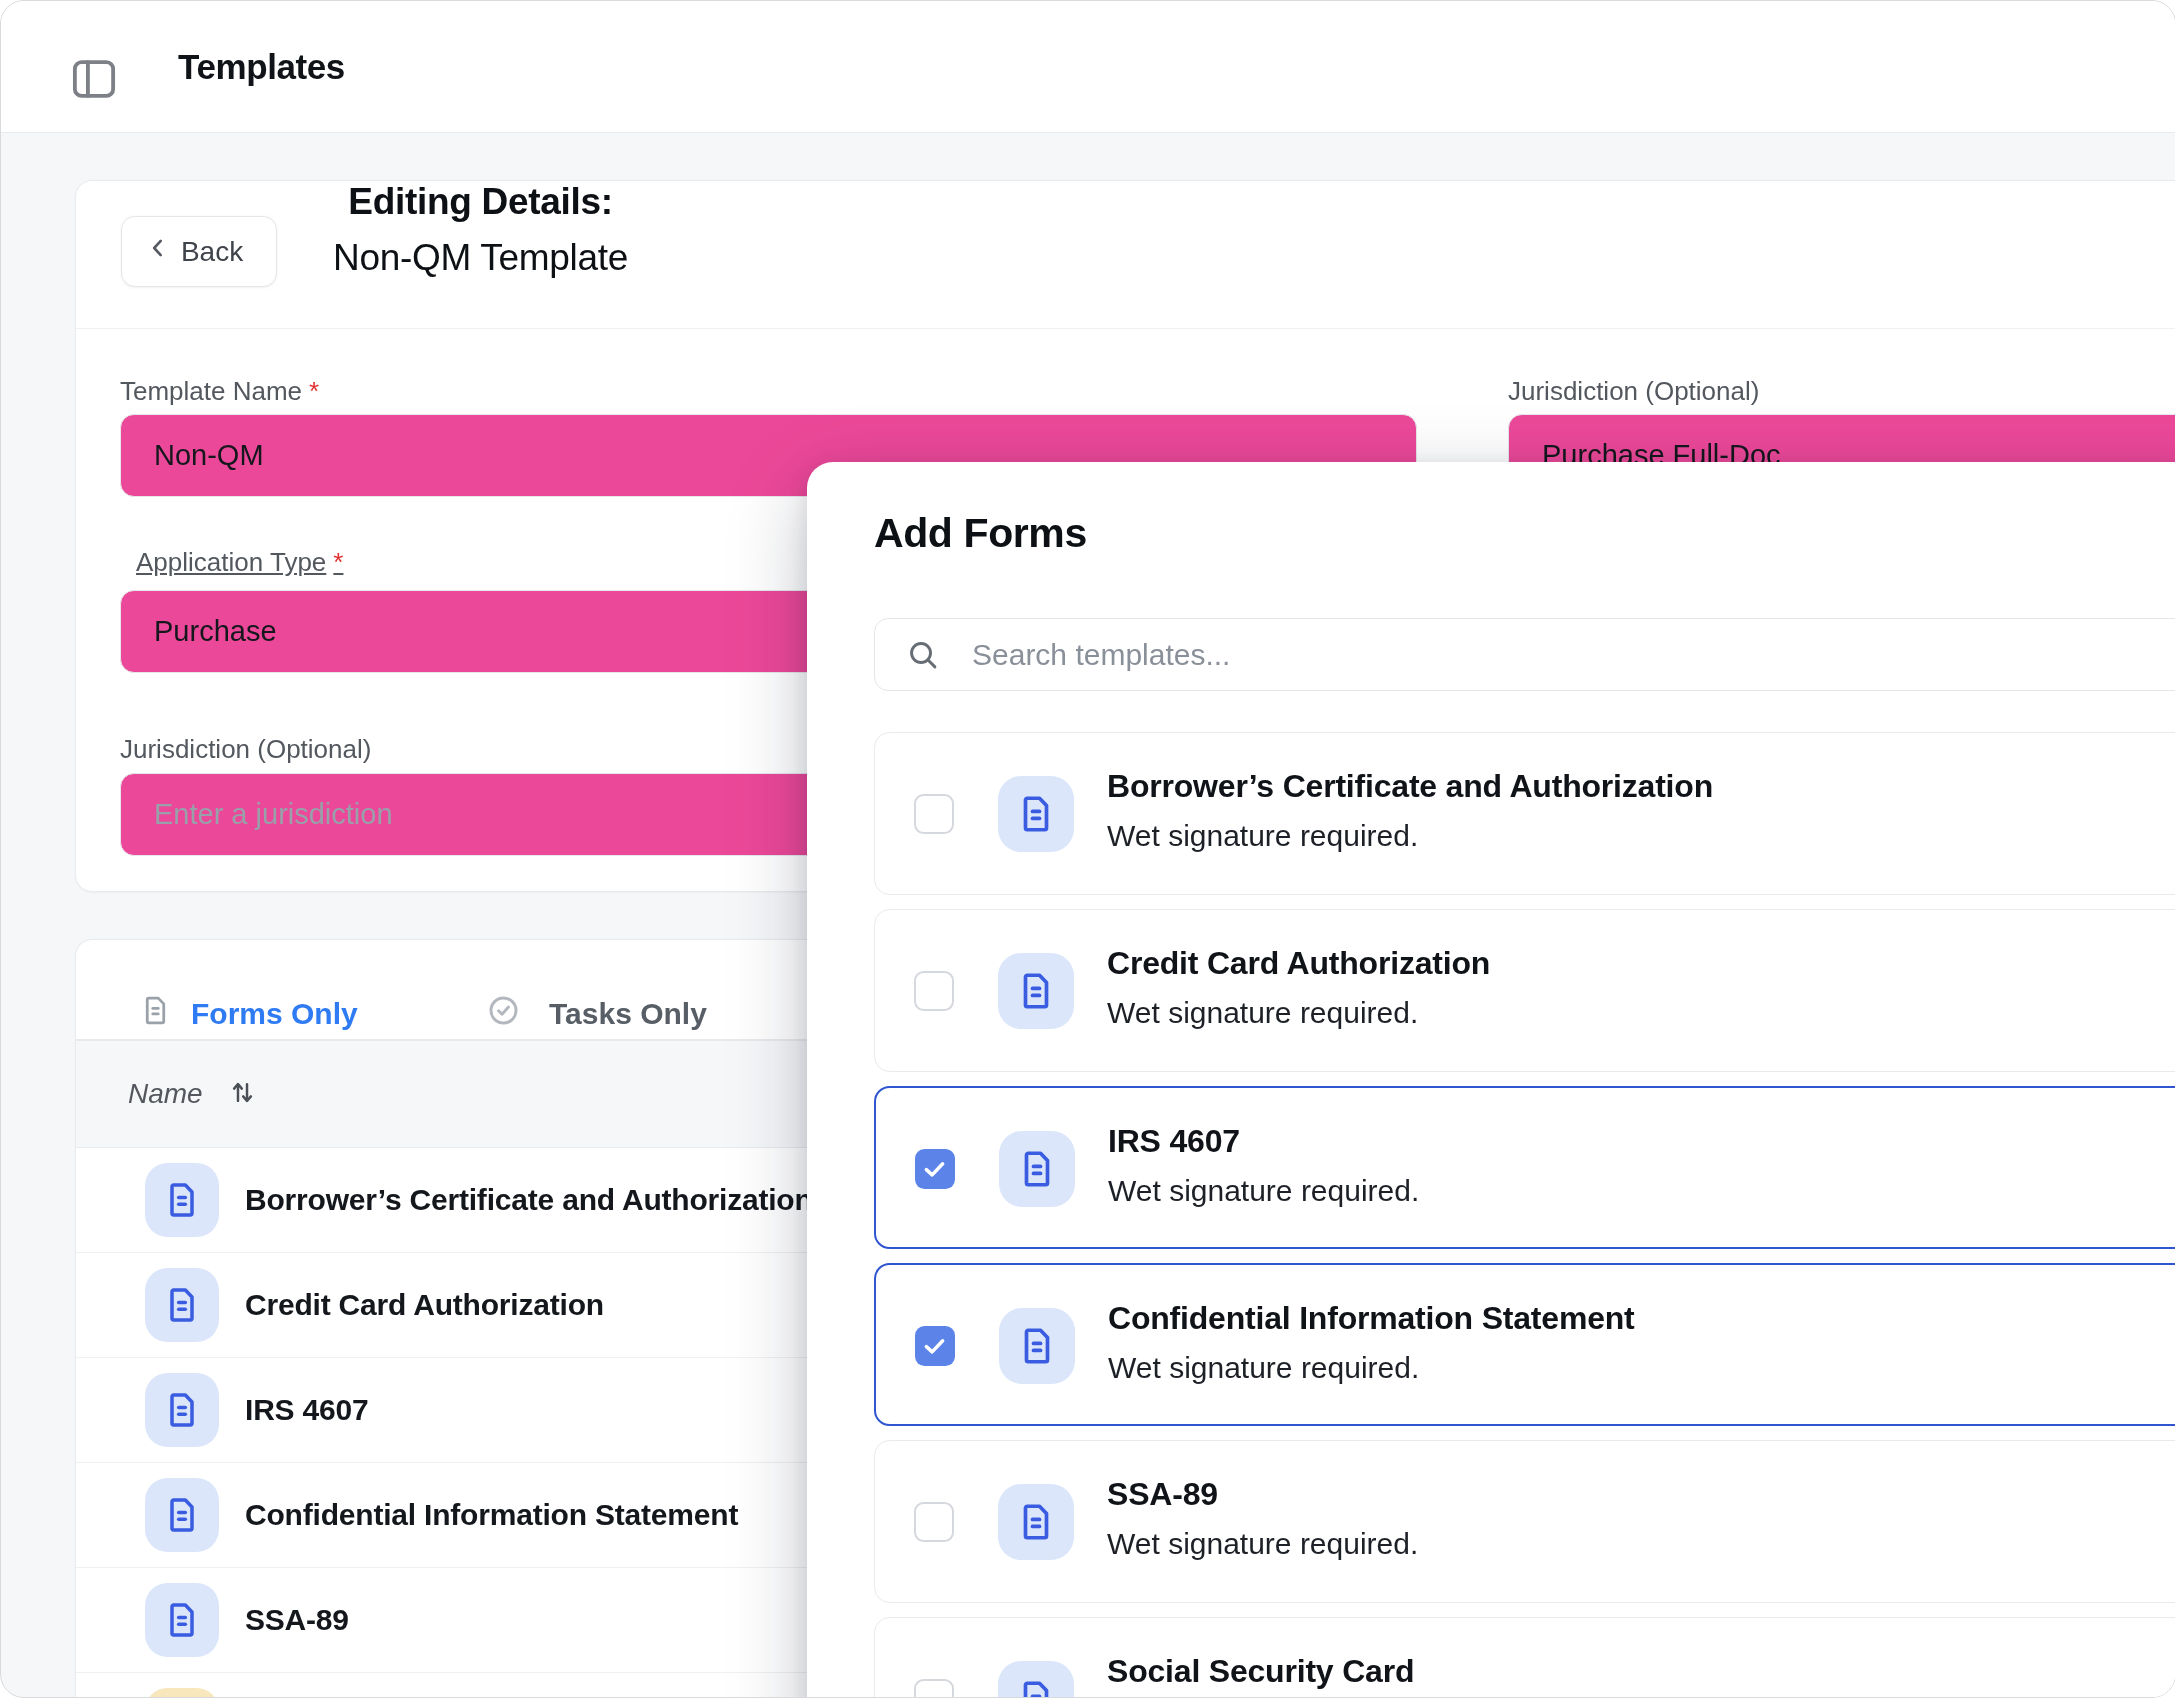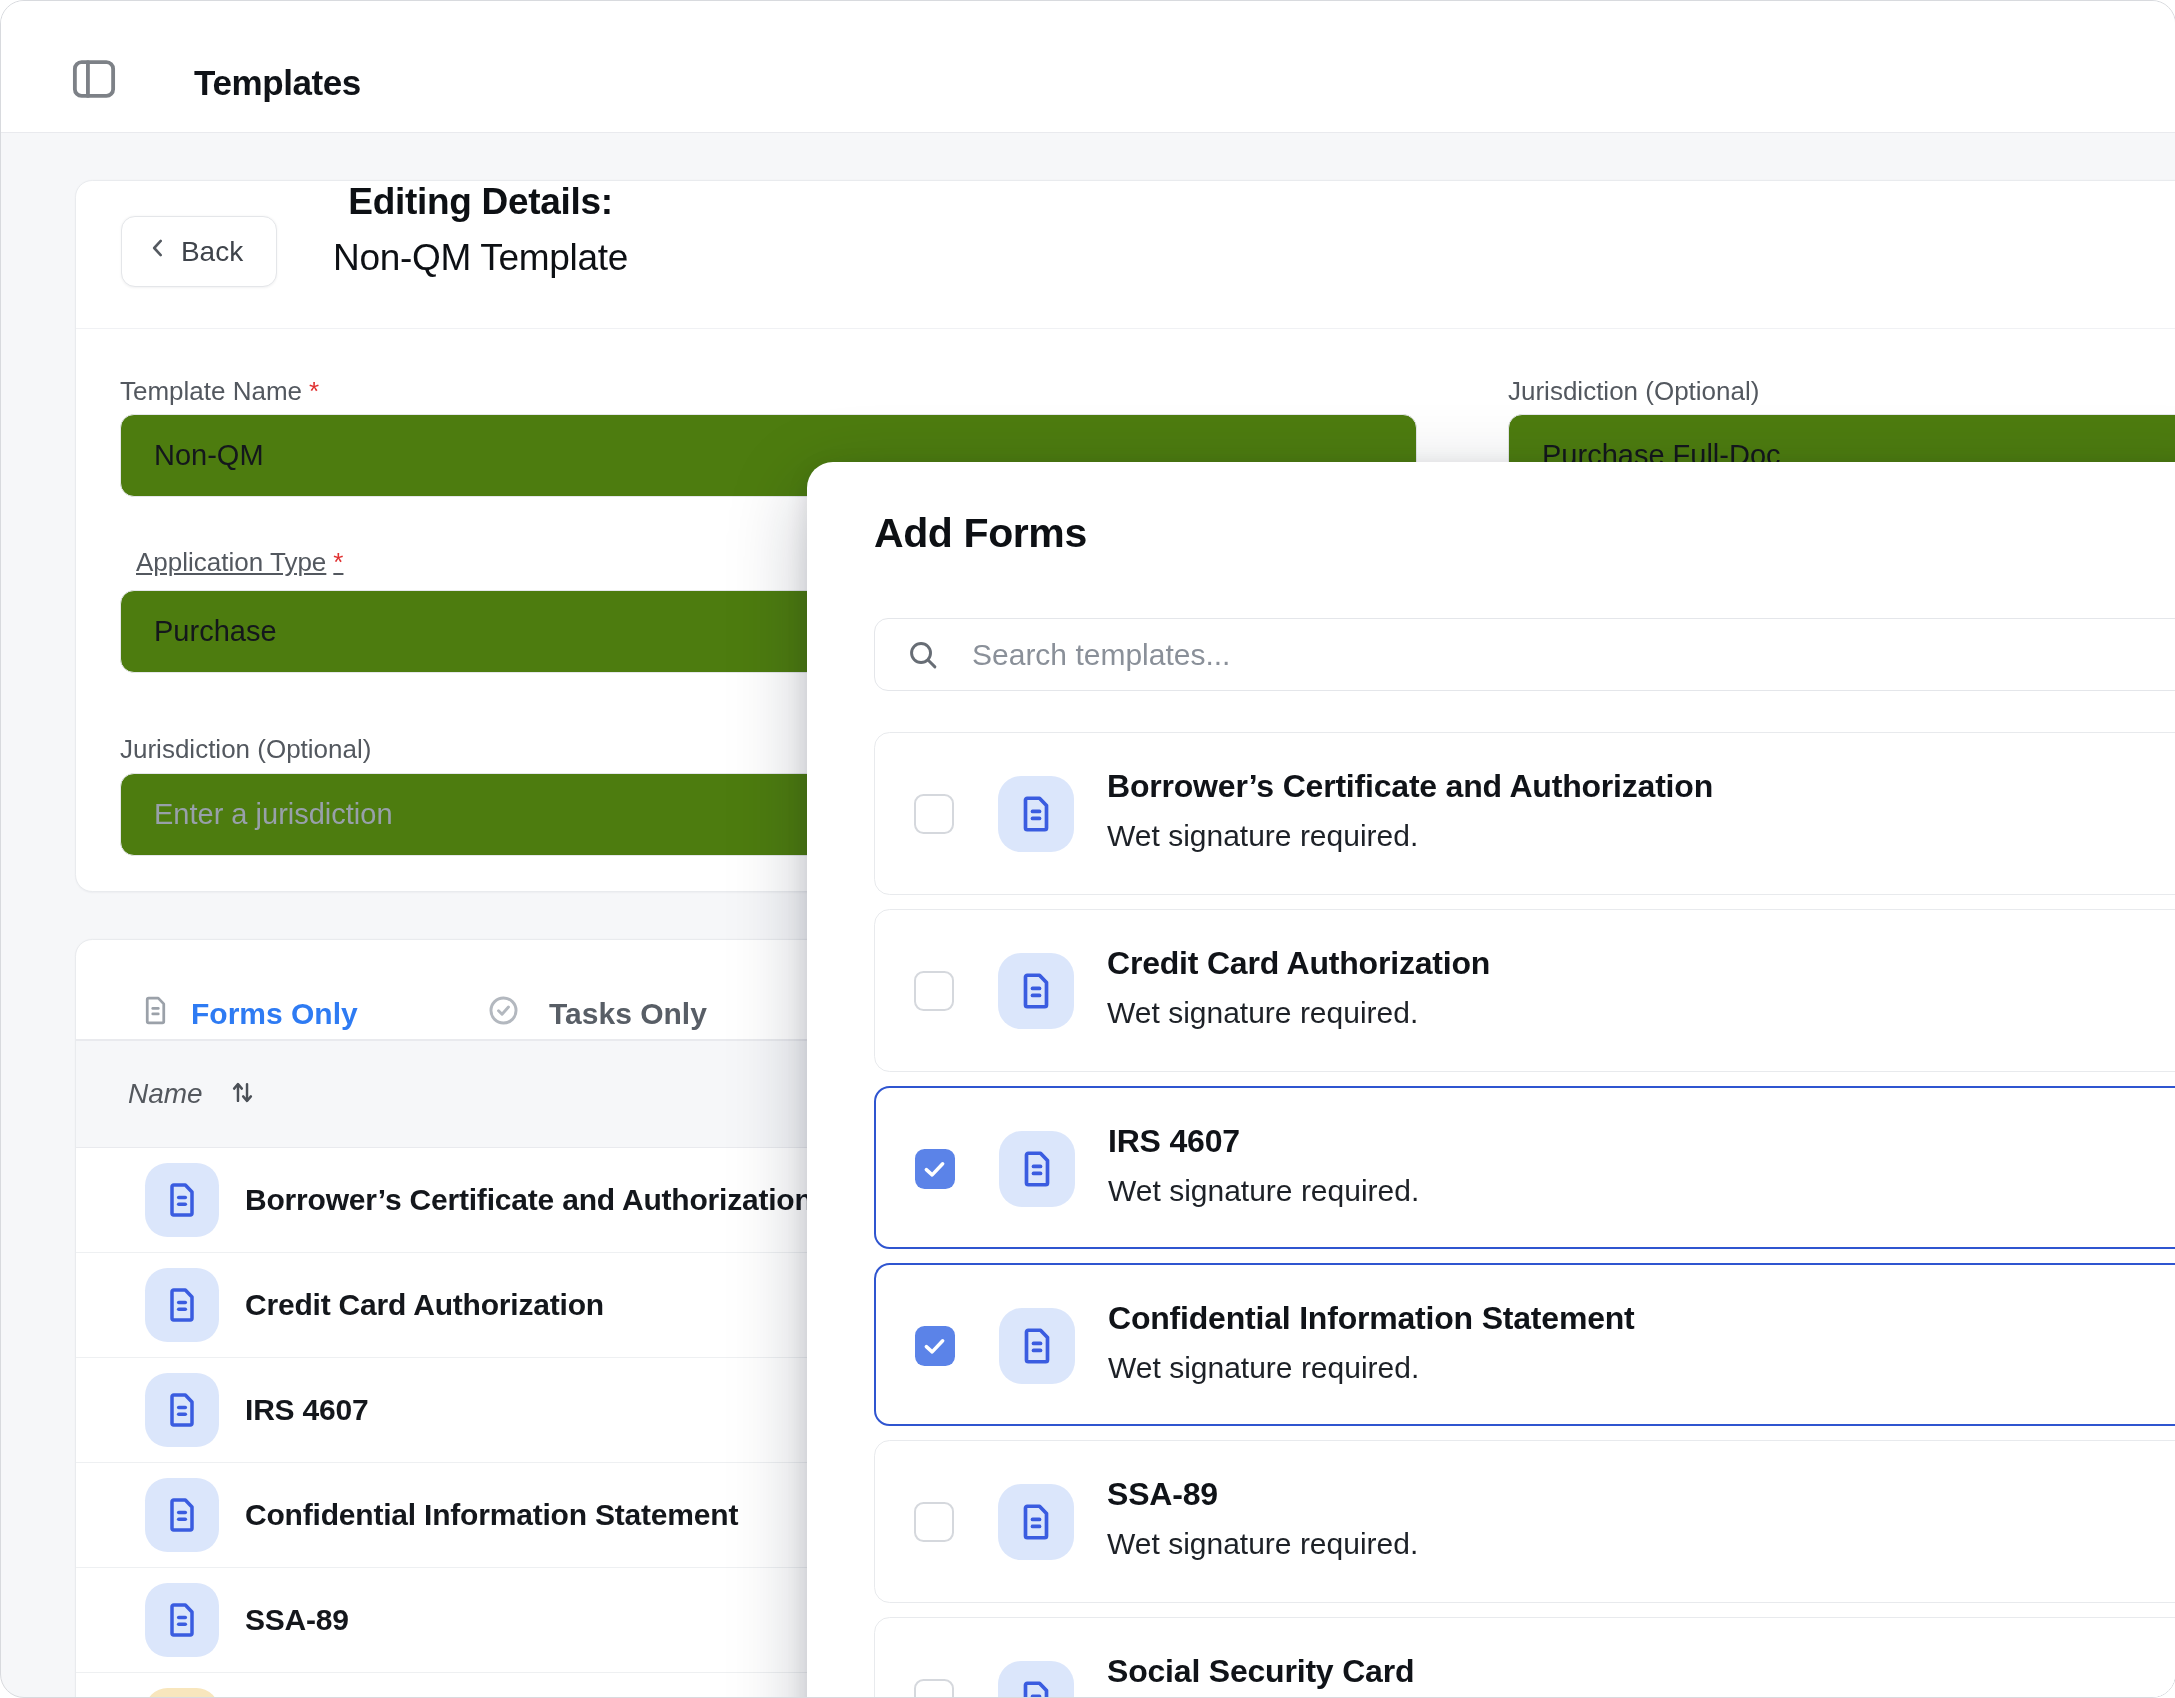--- a/index.html
+++ b/index.html
@@ -12,21 +12,21 @@
   .topbar{
     position:absolute; left:0; top:0; width:100%; height:132px; box-sizing:border-box;
     background:#ffffff; border-bottom:1.7px solid #e9eaee;
   }
   .panel-toggle{
     position:absolute; left:66px; top:51px; width:54px; height:54px;
     background:none; border:none; padding:0; cursor:pointer;
   }
   .app-title{
     position:absolute; left:177px; top:0; height:132px; display:flex; align-items:center;
-    font-size:35px; font-weight:700; letter-spacing:-0.4px; color:#101318; margin:16px;
+    font-size:35px; font-weight:700; letter-spacing:-0.4px; color:#101318; margin:0;
   }
   
   .card{
     position:absolute; background:#ffffff; border:1.7px solid #e9ebee; box-sizing:border-box;
     box-shadow:0 0.9px 1.7px rgba(16,24,40,0.04);
   }
   .card-editor{ left:74px; top:179px; width:2106px; height:712px; border-radius:17.3px 0 0 17.3px; }
   .card-table { left:74px; top:938px; width:2106px; height:780px; border-radius:17.3px 0 0 0; }
 
   
@@ -40,21 +40,21 @@
   }
   .editor-title{ position:absolute; left:257px; top:0; height:148px; display:flex; align-items:center; gap:14px; margin:0;
     font-size:37px; color:#0d1014; font-weight:400; letter-spacing:-0.3px;flex-direction:column;}
   .editor-title .bold{ font-weight:700; }
 
   
   .field-label{ position:absolute; font-size:26px; color:#53585f; }
   .req{ color:#e03131; margin-left:7px; }
   .text-input{
     position:absolute; box-sizing:border-box; height:83px; padding:0 33px;
-    border:1.7px solid #e5e7ea; border-radius:14px; background:#4d7c0f;
+    border:1.7px solid #e5e7ea; border-radius:14px; background:#ec4899;
     font-size:29px; color:#14171c; font-family:inherit; outline:none;
   }
   .text-input::placeholder{ color:#98a0aa; }
   .fl-template{ left:44px; top:195px; }  .fi-template{ left:44px; top:233px; width:1297px; }
   .fl-apptype { left:60px; top:366px;text-decoration:underline; }  .fi-apptype { left:44px; top:409px; width:1297px; }
   .fl-juris   { left:44px; top:553px; }  .fi-juris   { left:44px; top:592px; width:1297px; }
   .fl-desc    { left:1432px; top:195px; } .fi-desc    { left:1432px; top:233px; width:761px; }
 
   
   .tab{

